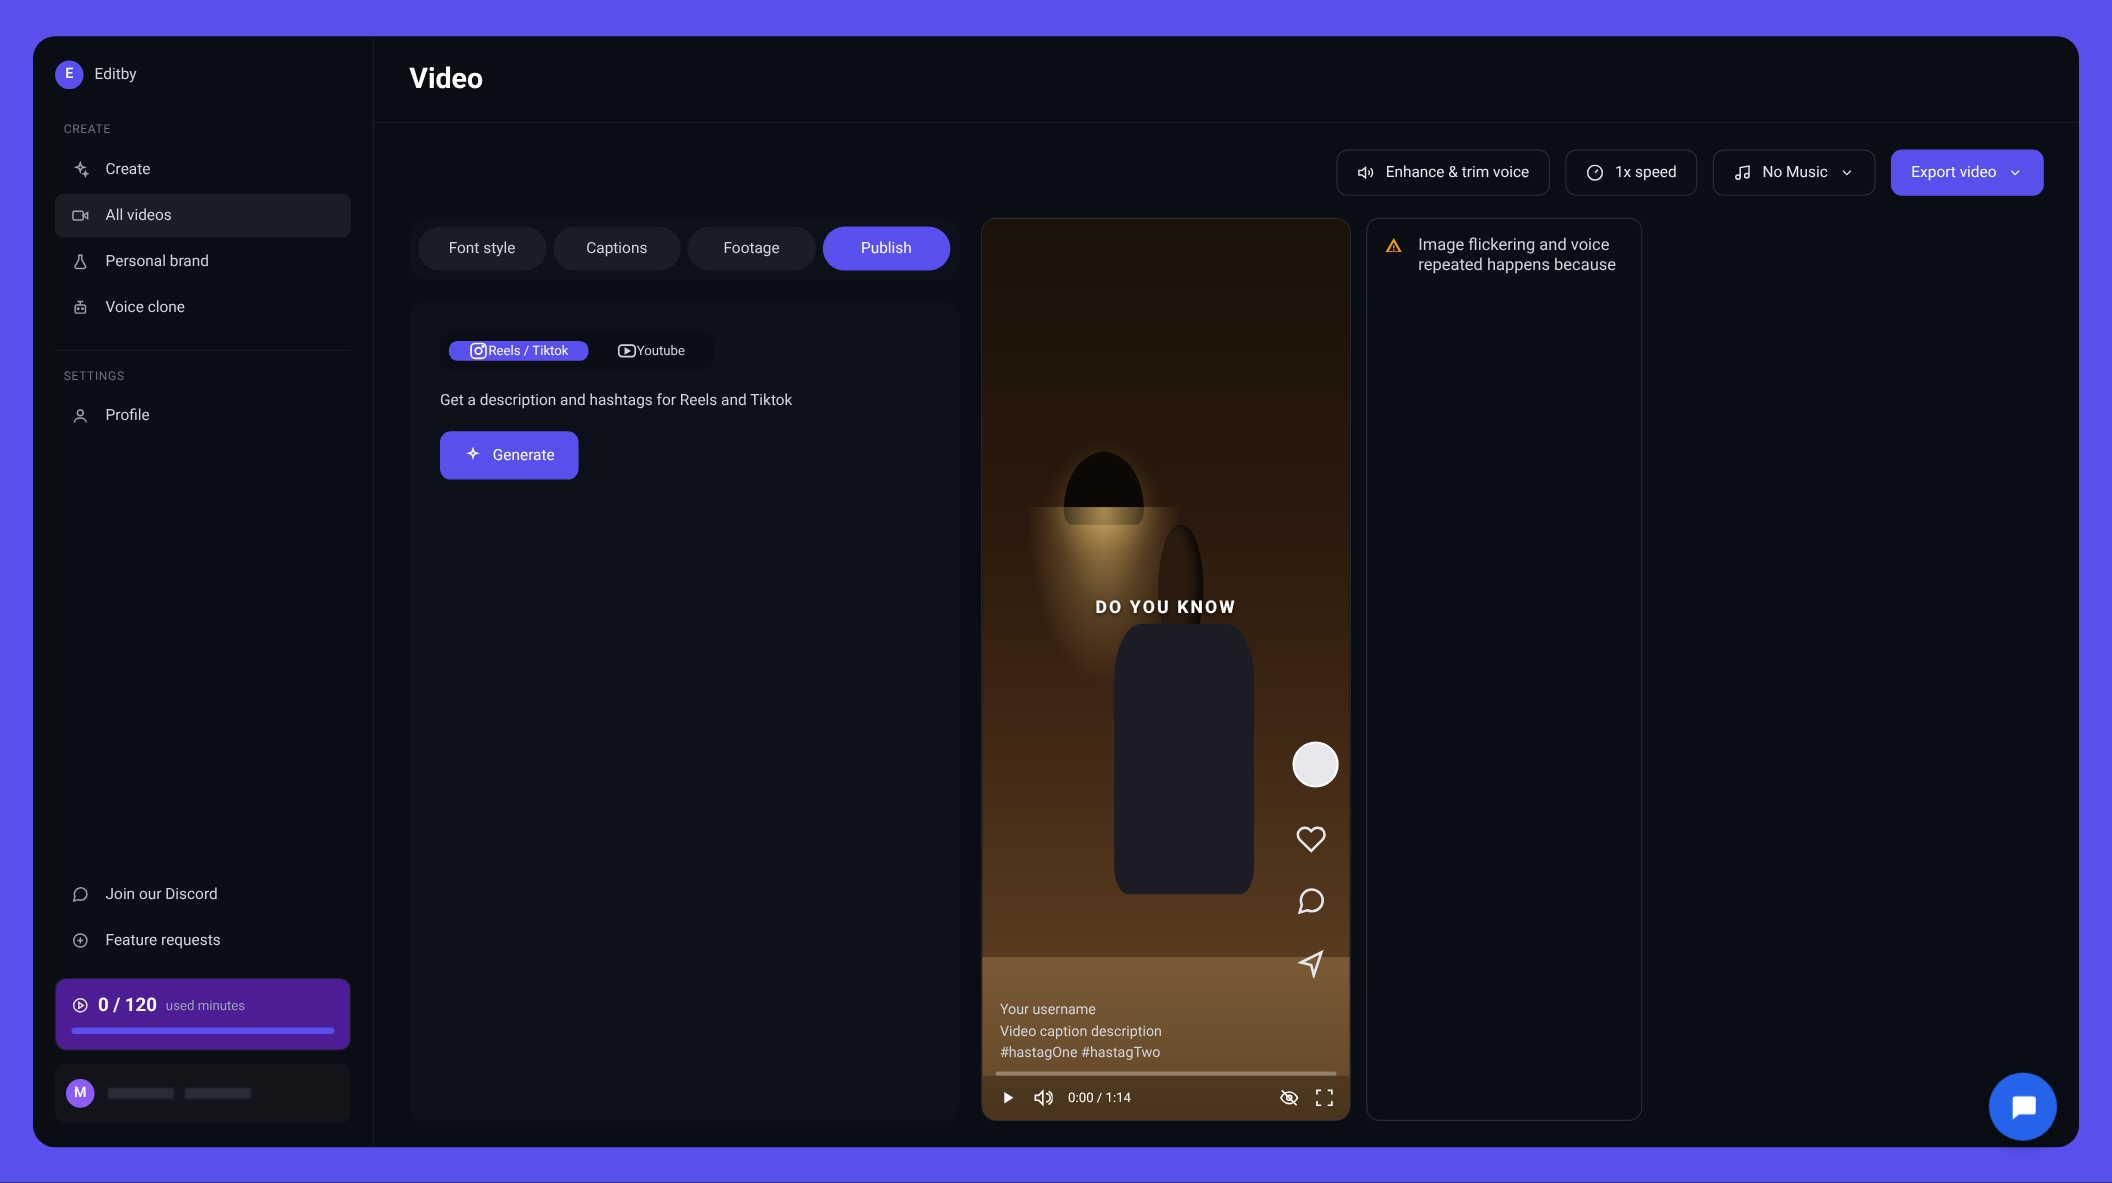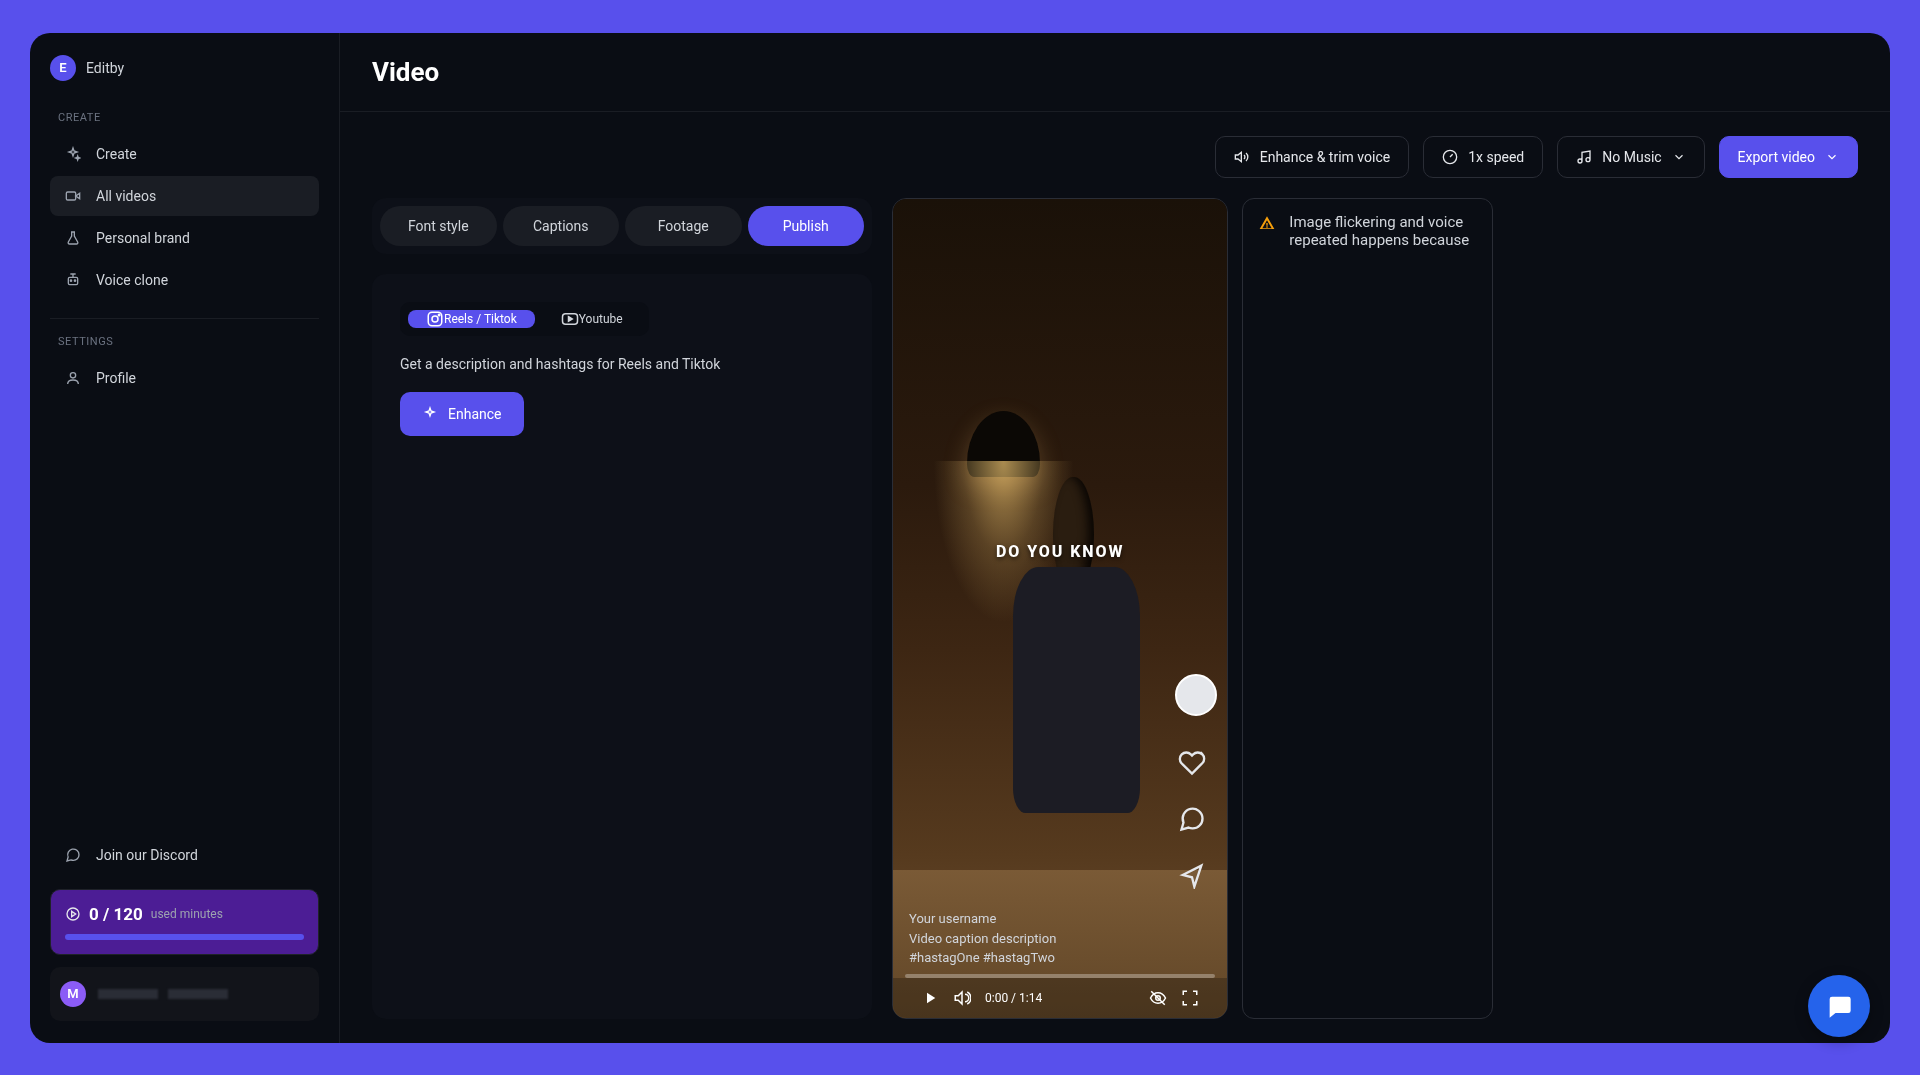--- a/index.html
+++ b/index.html
@@ -48,21 +48,21 @@
 .lamp-glow { position:absolute; top:32%; left:12%; width:42%; height:20%; background: radial-gradient(ellipse at top, rgba(255,210,120,0.65) 0%, rgba(255,210,120,0.20) 40%, transparent 70%); pointer-events:none; }
 .lamp-shade { position:absolute; top:26%; left:22%; width:22%; height:8%; background:#0b0805; border-radius:50% 50% 10% 10% / 80% 80% 20% 20%; box-shadow: 0 10px 24px rgba(255,200,120,0.25); }
 .figure-head { position:absolute; top:34%; left:48%; width:12%; height:14%; background:#2a1d10; border-radius:50%; box-shadow: inset -6px -2px 10px #0a0603; }
 .figure-body { position:absolute; top:45%; left:36%; width:38%; height:30%; background:#1c1c24; border-radius:20% 20% 10% 10% / 20% 20% 10% 10%; }
 .workbench { position:absolute; bottom:0; left:0; right:0; height:18%; background:linear-gradient(180deg,#7a5a36 0%,#614627 100%); }
 .preview-caption { position: absolute; top: 42%; left: 50%; transform: translateX(-50%); color: #fff; font-weight: 800; font-size: 16px; letter-spacing: 0.12em; text-shadow: 0 2px 4px rgba(0,0,0,0.6); }
 .preview-socials { position: absolute; right: 10px; top: 58%; display: flex; flex-direction: column; gap: 22px; color: #e5e7eb; }
 .social-ic { width: 34px; height: 34px; display: flex; align-items: center; justify-content: center; }
 .avatar-bubble { width: 42px; height: 42px; border-radius: 50%; background: #e5e7eb; margin-bottom: 8px; border: 2px solid #fff; align-self: center; }
 .preview-overlay { position: absolute; bottom: 50px; left: 16px; color: #d1d5db; font-size: 13px; line-height: 1.5; }
-.preview-controls { position: absolute; bottom: 0; left: 0; right: 0; height: 40px; display: flex; align-items: center; gap: 14px; padding: 0 28px; background: rgba(0,0,0,0.25); justify-content: flex-end; }
+.preview-controls { position: absolute; bottom: 0; left: 0; right: 0; height: 40px; display: flex; align-items: center; gap: 14px; padding: 0 14px; background: rgba(0,0,0,0.25); justify-content: flex-end; }
 .progress-line { position: absolute; bottom: 40px; left: 12px; right: 12px; height: 4px; background: rgba(255,255,255,0.3); border-radius: 2px; }
 .ctrl-icon { color: #fff; cursor: pointer; }
 .time-label { color: #fff; font-size: 12px; }
 .warning-card { border: 1px solid #2a2d36; border-radius: 12px; padding: 14px 16px; display: flex; gap: 14px; align-items: flex-start; font-size: 15px; color: #d1d5db; }
 .warn-icon { color: #f59e0b; margin-top: 2px; }
 .chat-fab { position: fixed; bottom: 38px; right: 50px; width: 62px; height: 62px; border-radius: 50%; background: #2563eb; display: flex; align-items: center; justify-content: center; color: #fff; cursor: pointer; box-shadow: 0 4px 14px rgba(0,0,0,0.3); }
 svg { display: block; }
 </style>
 </head>
 <body>
@@ -130,20 +130,29 @@
 
     <div class="spacer"></div>
 
     <div class="nav-item">
       <span class="icon">
           <svg width="16" height="16" viewBox="0 0 24 24" fill="none" stroke="currentColor" stroke-width="2">
             <path d="M21 11.5a8.38 8.38 0 01-8.5 8.5 8.5 8.5 0 01-3.5-.7L3 21l1.7-6A8.5 8.5 0 1121 11.5z"></path>
           </svg>
         </span>
       <span>Join our Discord</span>
+    </div>
+    <div class="nav-item">
+      <span class="icon">
+          <svg width="16" height="16" viewBox="0 0 24 24" fill="none" stroke="currentColor" stroke-width="2">
+            <circle cx="12" cy="12" r="9"></circle>
+            <path d="M12 8v8M8 12h8"></path>
+          </svg>
+        </span>
+      <span>Feature requests</span>
     </div>
 
     <div class="usage-card">
       <div class="usage-row">
         <span class="icon">
             <svg width="16" height="16" viewBox="0 0 24 24" fill="none" stroke="currentColor" stroke-width="2">
               <circle cx="12" cy="12" r="9"></circle>
               <path d="M10 8l6 4-6 4V8z"></path>
             </svg>
           </span>
@@ -243,21 +252,21 @@
             </div>
 
             <div class="instruction-text">Get a description and hashtags for Reels and Tiktok</div>
 
             <button class="generate-btn">
               <span>
                   <svg width="16" height="16" viewBox="0 0 24 24" fill="none" stroke="currentColor" stroke-width="2">
                     <path d="M12 3l1.5 4.5L18 9l-4.5 1.5L12 15l-1.5-4.5L6 9l4.5-1.5L12 3z"></path>
                   </svg>
                 </span>
-              <span>Enhance</span>
+              <span>Generate</span>
             </button>
           </div>
         </div>
 
         <div class="preview-col">
           <div class="preview-frame">
             <div class="preview-img">
               <div class="lamp-shade"></div>
               <div class="lamp-glow"></div>
               <div class="figure-head"></div>

